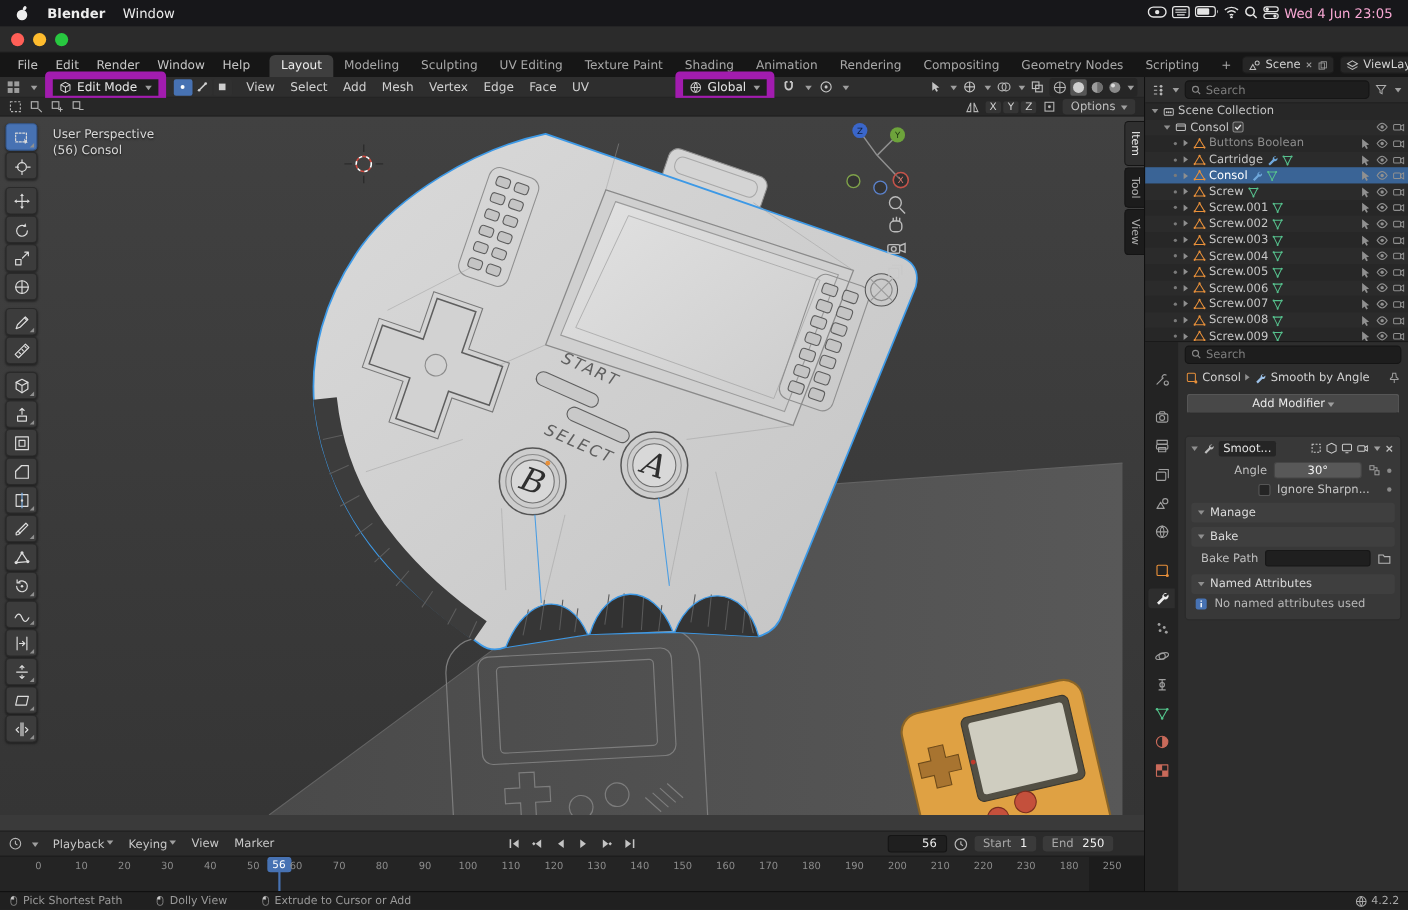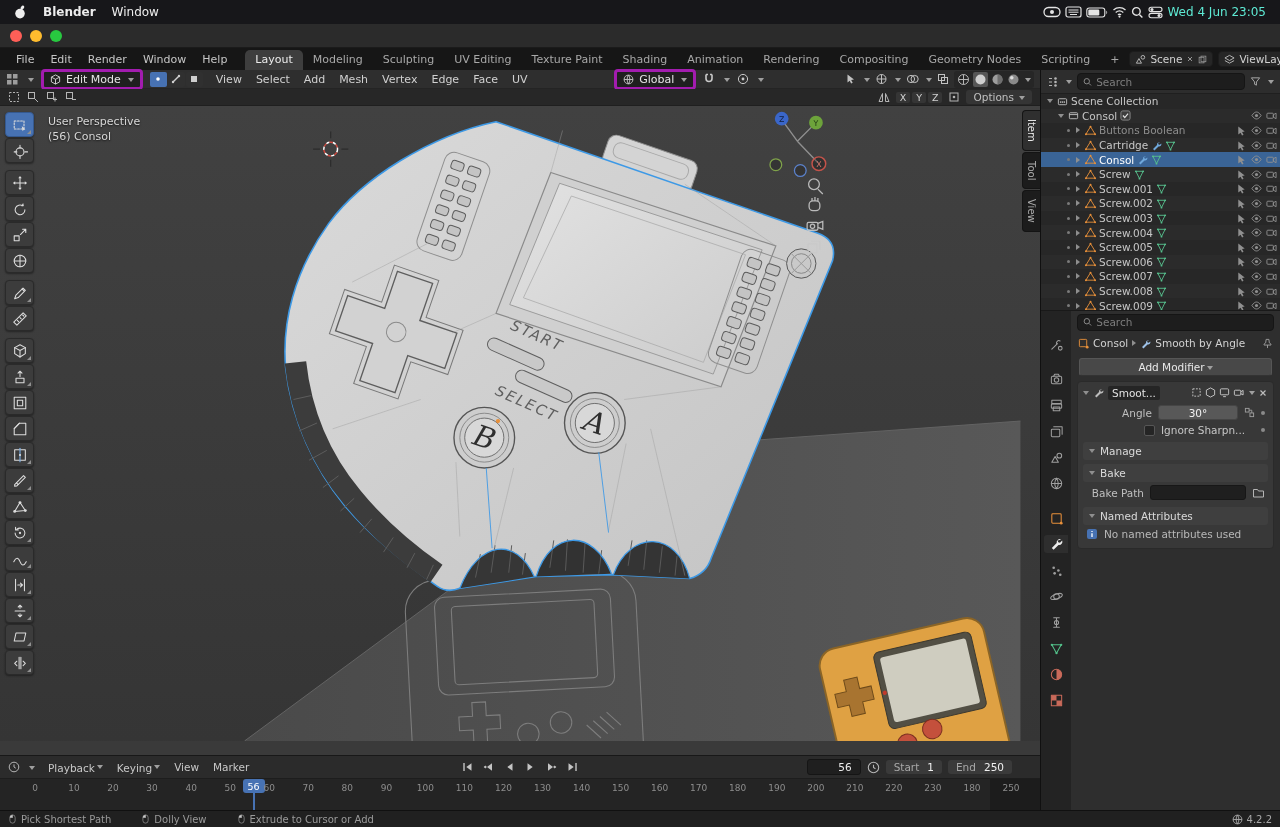--- a/index.html
+++ b/index.html
@@ -6,40 +6,40 @@
 html,body{width:1280px;height:827px;overflow:hidden;}
 body{background:#1e1e1e;font-family:"DejaVu Sans",sans-serif;font-size:11px;color:#c8c8c8;position:relative;}
 svg{display:block;}
 .ic{flex:0 0 auto;}
 .caret{display:inline-block;width:0;height:0;border:3px solid transparent;border-top:4px solid #9f9f9f;margin-left:2px;margin-top:4px;}
 .tri-r{display:inline-block;width:0;height:0;border-left:4px solid #8f8f8f;border-top:3px solid transparent;border-bottom:3px solid transparent;}
 .tri-d{display:inline-block;width:0;height:0;border-top:4px solid #8f8f8f;border-left:3px solid transparent;border-right:3px solid transparent;}
 
 #macos-bar{height:24px;background:#17171a;display:flex;align-items:center;padding:0 14px;gap:16px;color:#ededed;font-size:12px;}
 #mac-app{font-weight:bold;}
-#mac-right{margin-left:auto;display:flex;align-items:center;gap:4px;color:#5eead4;}
+#mac-right{margin-left:auto;display:flex;gap:4px;color:#f9a8d4;}
 
 #titlebar{height:24px;background:#2b2b2b;position:relative;display:flex;align-items:center;border-bottom:1px solid #1b1b1b;}
 .traffic{display:flex;gap:8px;padding-left:10px;}
 .tl{width:12px;height:12px;border-radius:50%;}
 #tl-close{background:#ff5f57}#tl-min{background:#febc2e}#tl-zoom{background:#28c840}
 #tb-title{position:absolute;left:0;right:0;display:flex;justify-content:center;align-items:center;gap:6px;color:#b6b6b6;font-size:11.5px;pointer-events:none;}
 
 #topbar{height:22px;background:#161616;display:flex;align-items:center;padding:0 8px;color:#c6c6c6;}
 .tb-menu{padding:2px 8px;border-radius:3px;font-size:11px;}
 #ws-tabs{display:flex;margin-left:10px;height:100%;align-items:flex-end;}
 .ws-tab{padding:3px 10px 4px;font-size:11px;color:#a8a8a8;border-radius:5px 5px 0 0;white-space:nowrap;}
 .ws-tab.active{background:#3e3e3e;color:#ececec;}
 #tb-right{margin-left:auto;display:flex;gap:5px;align-items:center;}
 .tb-chip{display:flex;align-items:center;gap:4px;background:#262626;border:1px solid #1c1c1c;border-radius:4px;padding:1px 5px;font-size:10.5px;color:#d2d2d2;}
 
 #main{display:flex;height:740px;background:#1e1e1e;}
 #left-col{width:1063px;display:flex;flex-direction:column;}
 #vp-h1{height:19px;background:#2e2e2e;display:flex;align-items:center;gap:7px;padding:0 6px;border-bottom:1px solid #242424;font-size:11px;color:#d0d0d0;}
-.mode-pill{display:flex;align-items:center;gap:5px;background:#1f1f1f;border:3px solid #a21caf;border-radius:4px;padding:1px 6px;color:#e6e6e6;}
+.mode-pill{display:flex;align-items:center;gap:5px;background:#1f1f1f;border:7px solid #a21caf;border-radius:4px;padding:1px 6px;color:#e6e6e6;}
 .selmode{display:flex;gap:1px;}
 .sm{width:17px;height:15px;background:#303030;display:flex;align-items:center;justify-content:center;border-radius:2px;}
 .sm.active{background:#4772b3;}
 #vp-menus{display:flex;gap:2px;}
 .hdr-menu{padding:1px 6px;border-radius:3px;white-space:nowrap;}
 .mid-cluster{display:flex;align-items:center;gap:7px;margin:0 auto;}
 .right-cluster{display:flex;align-items:center;gap:5px;}
 .shading-group{display:flex;align-items:center;background:#262626;border-radius:3px;padding:1px 3px;gap:3px;}
 #vp-h2{height:17px;background:#272727;display:flex;align-items:center;gap:7px;padding:0 8px;font-size:10.5px;color:#c0c0c0;border-bottom:1px solid #1f1f1f;}
 #vp-h2-right{margin-left:auto;display:flex;align-items:center;gap:6px;}
@@ -93,21 +93,21 @@
 .ol-dot{width:3px;height:3px;border-radius:50%;background:#7a7a7a;flex:0 0 auto;}
 
 #properties{flex:1;display:flex;background:#2e2e2e;border-top:1px solid #191919;}
 #ptab-strip{width:30px;background:#232323;padding-top:24px;display:flex;flex-direction:column;align-items:center;gap:8px;}
 .ptab{width:24px;height:18px;display:flex;align-items:center;justify-content:center;border-radius:3px 0 0 3px;color:#9f9f9f;}
 .ptab.active{background:#2e2e2e;color:#ececec;}
 .ptab.gapA{margin-top:9px;}
 #props-content{flex:1;display:flex;flex-direction:column;font-size:10.5px;color:#c6c6c6;}
 #props-search{height:22px;display:flex;align-items:center;padding:3px 6px;}
 #props-crumb{height:20px;display:flex;align-items:center;gap:4px;padding:0 7px;color:#d2d2d2;}
-#add-mod{margin:5px 8px 3px;height:18px;background:#484848;border:1px solid #565656;border-bottom-color:#333;border-radius:3px;display:flex;align-items:center;justify-content:center;color:#e8e8e8;}
+#add-mod{margin:5px 8px 18px;height:18px;background:#484848;border:1px solid #565656;border-bottom-color:#333;border-radius:3px;display:flex;align-items:center;justify-content:center;color:#e8e8e8;}
 #mod-panel{margin:2px 6px;background:#383838;border:1px solid #2a2a2a;border-radius:4px;padding-bottom:5px;}
 #mod-h{height:21px;display:flex;align-items:center;gap:4px;padding:0 5px;}
 .name-pill{background:#252525;border-radius:2px;padding:0 4px;height:14px;display:flex;align-items:center;color:#e2e2e2;max-width:58px;overflow:hidden;white-space:nowrap;}
 .mod-toggles{display:flex;gap:3px;margin-left:auto;color:#cccccc;align-items:center;}
 .mrow{display:flex;align-items:center;gap:6px;padding:2px 8px;}
 .mlabel{flex:0 0 66px;text-align:right;color:#bfbfbf;}
 .slider{flex:0 0 80px;height:15px;background:#585858;border-radius:3px;display:flex;align-items:center;justify-content:center;color:#f2f2f2;border:1px solid #454545;}
 .dotbtn{width:4px;height:4px;border-radius:50%;background:#8a8a8a;margin-left:auto;}
 .cbox{width:11px;height:11px;background:#252525;border:1px solid #565656;border-radius:2px;}
 .subpanel{margin:4px 5px 0;background:#3f3f3f;border-radius:3px;height:18px;display:flex;align-items:center;gap:5px;padding:0 6px;color:#dadada;}

